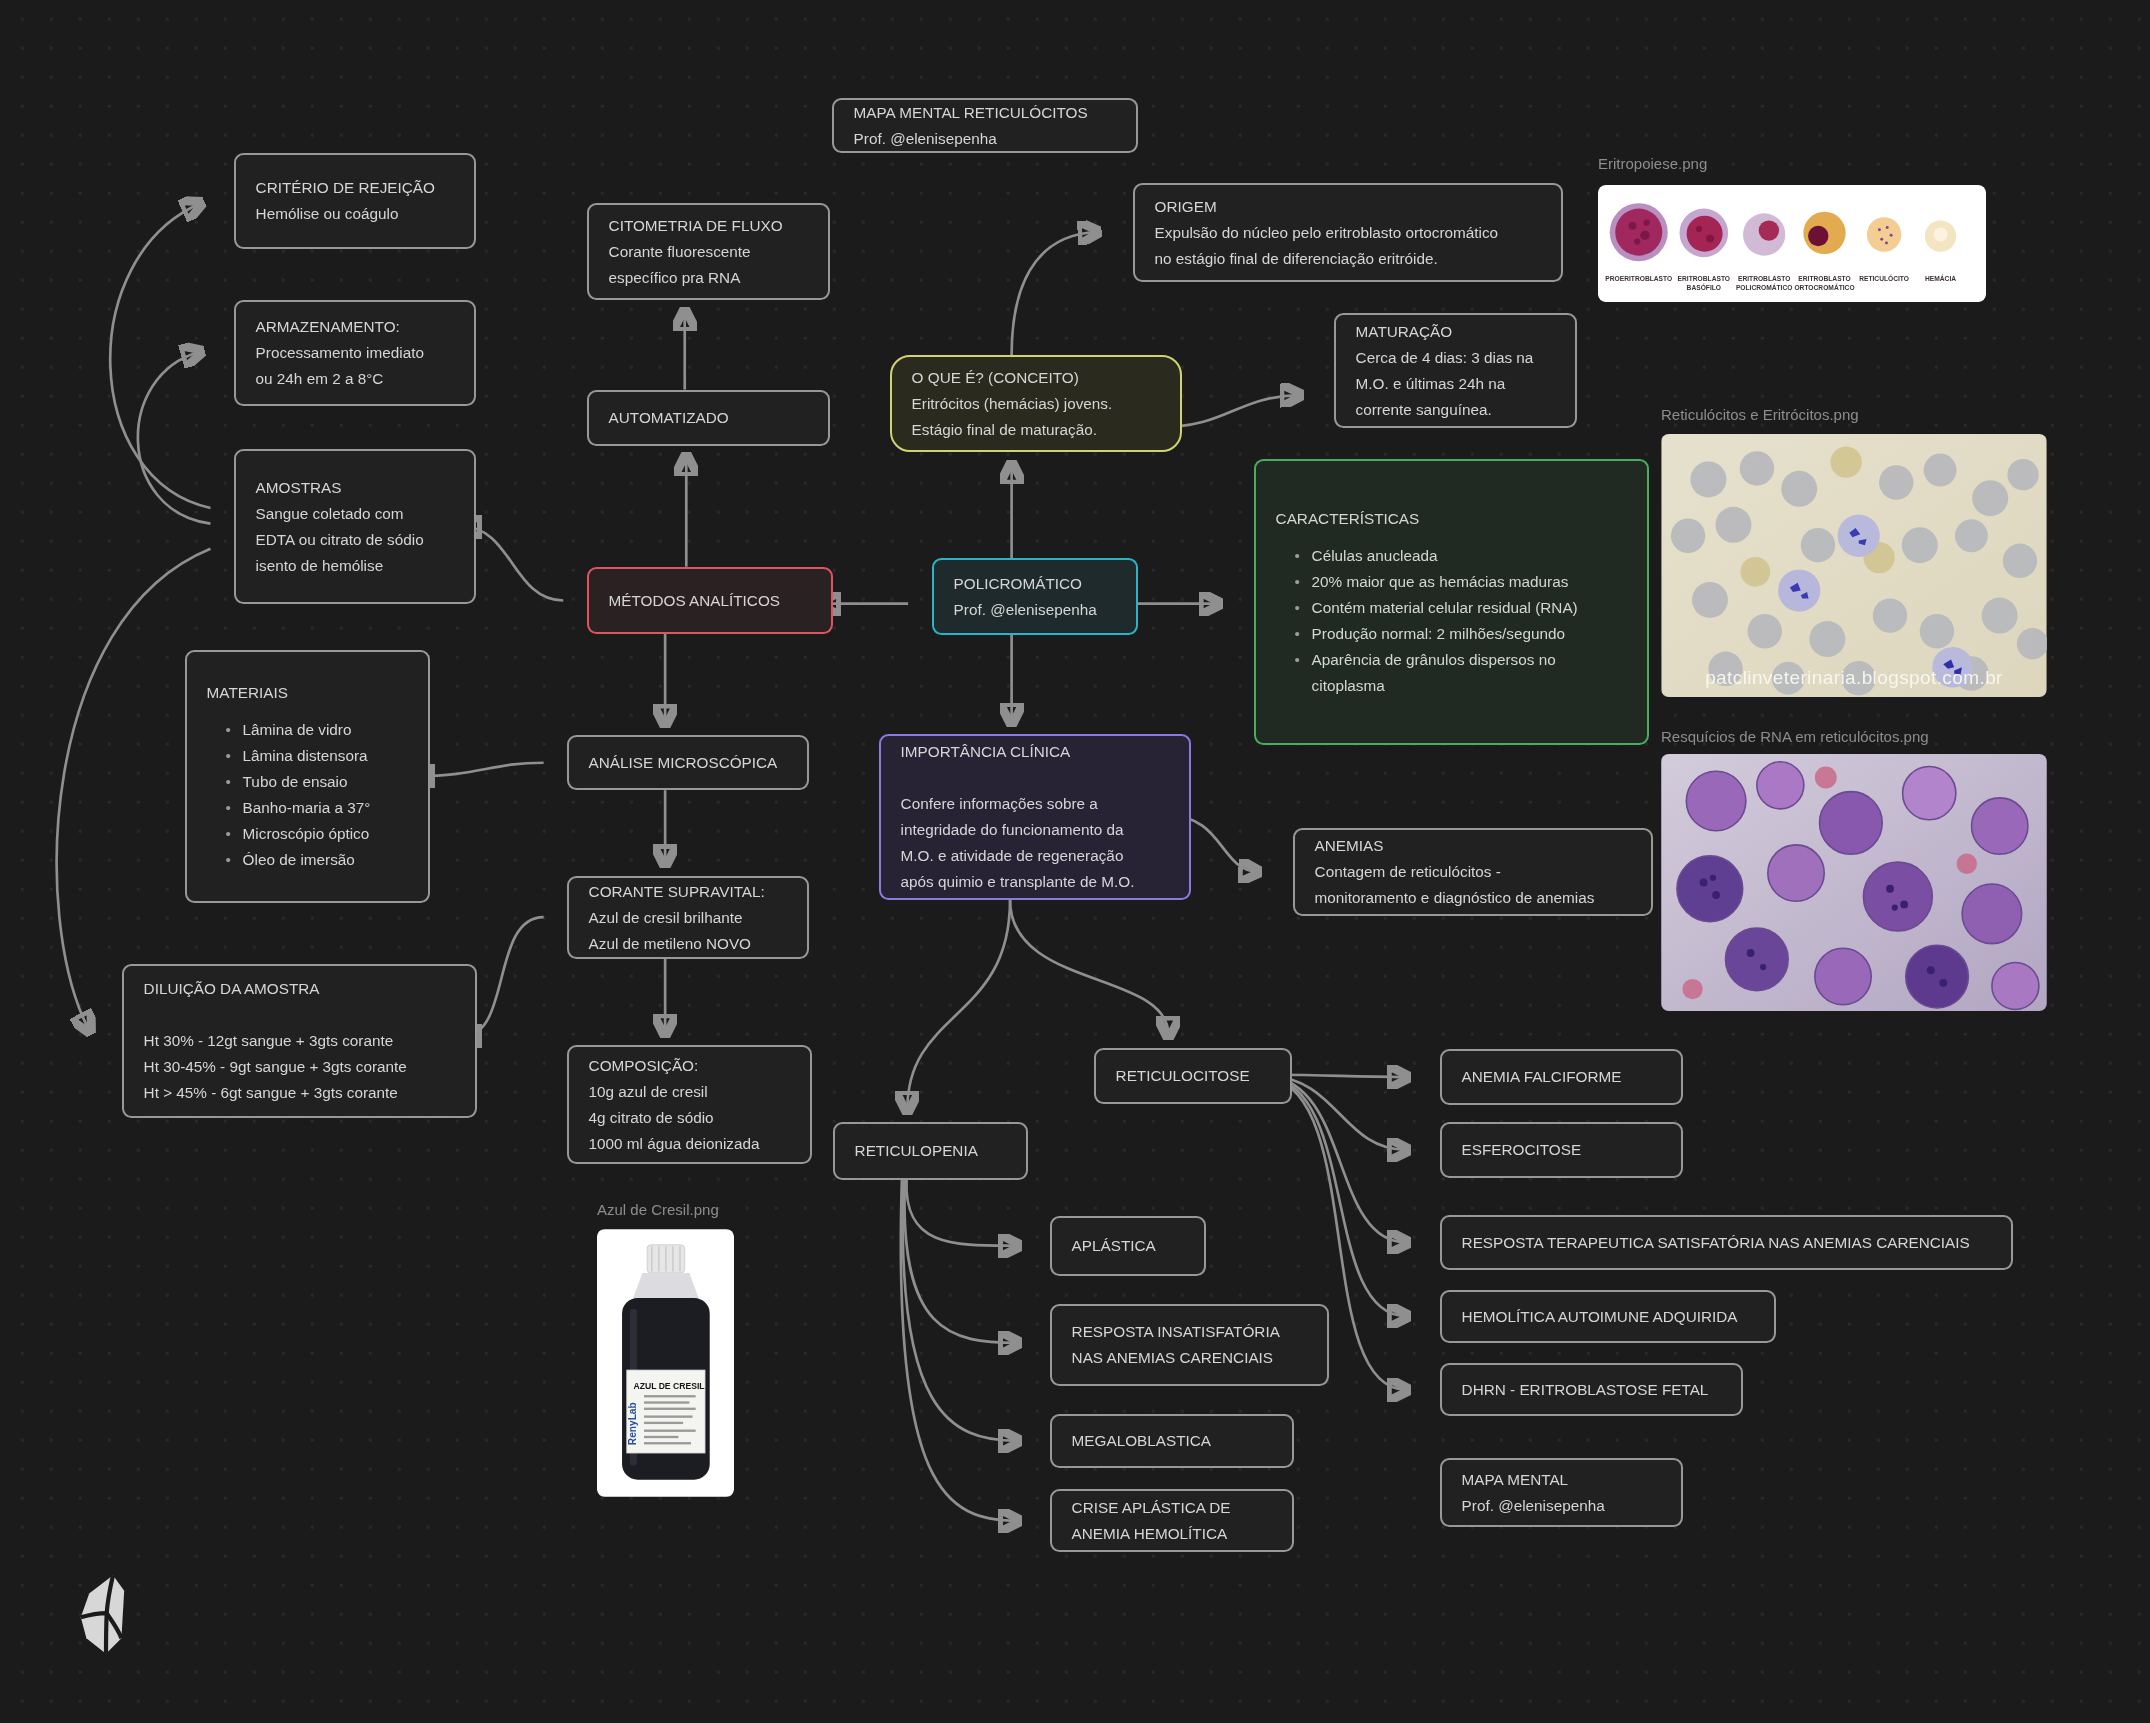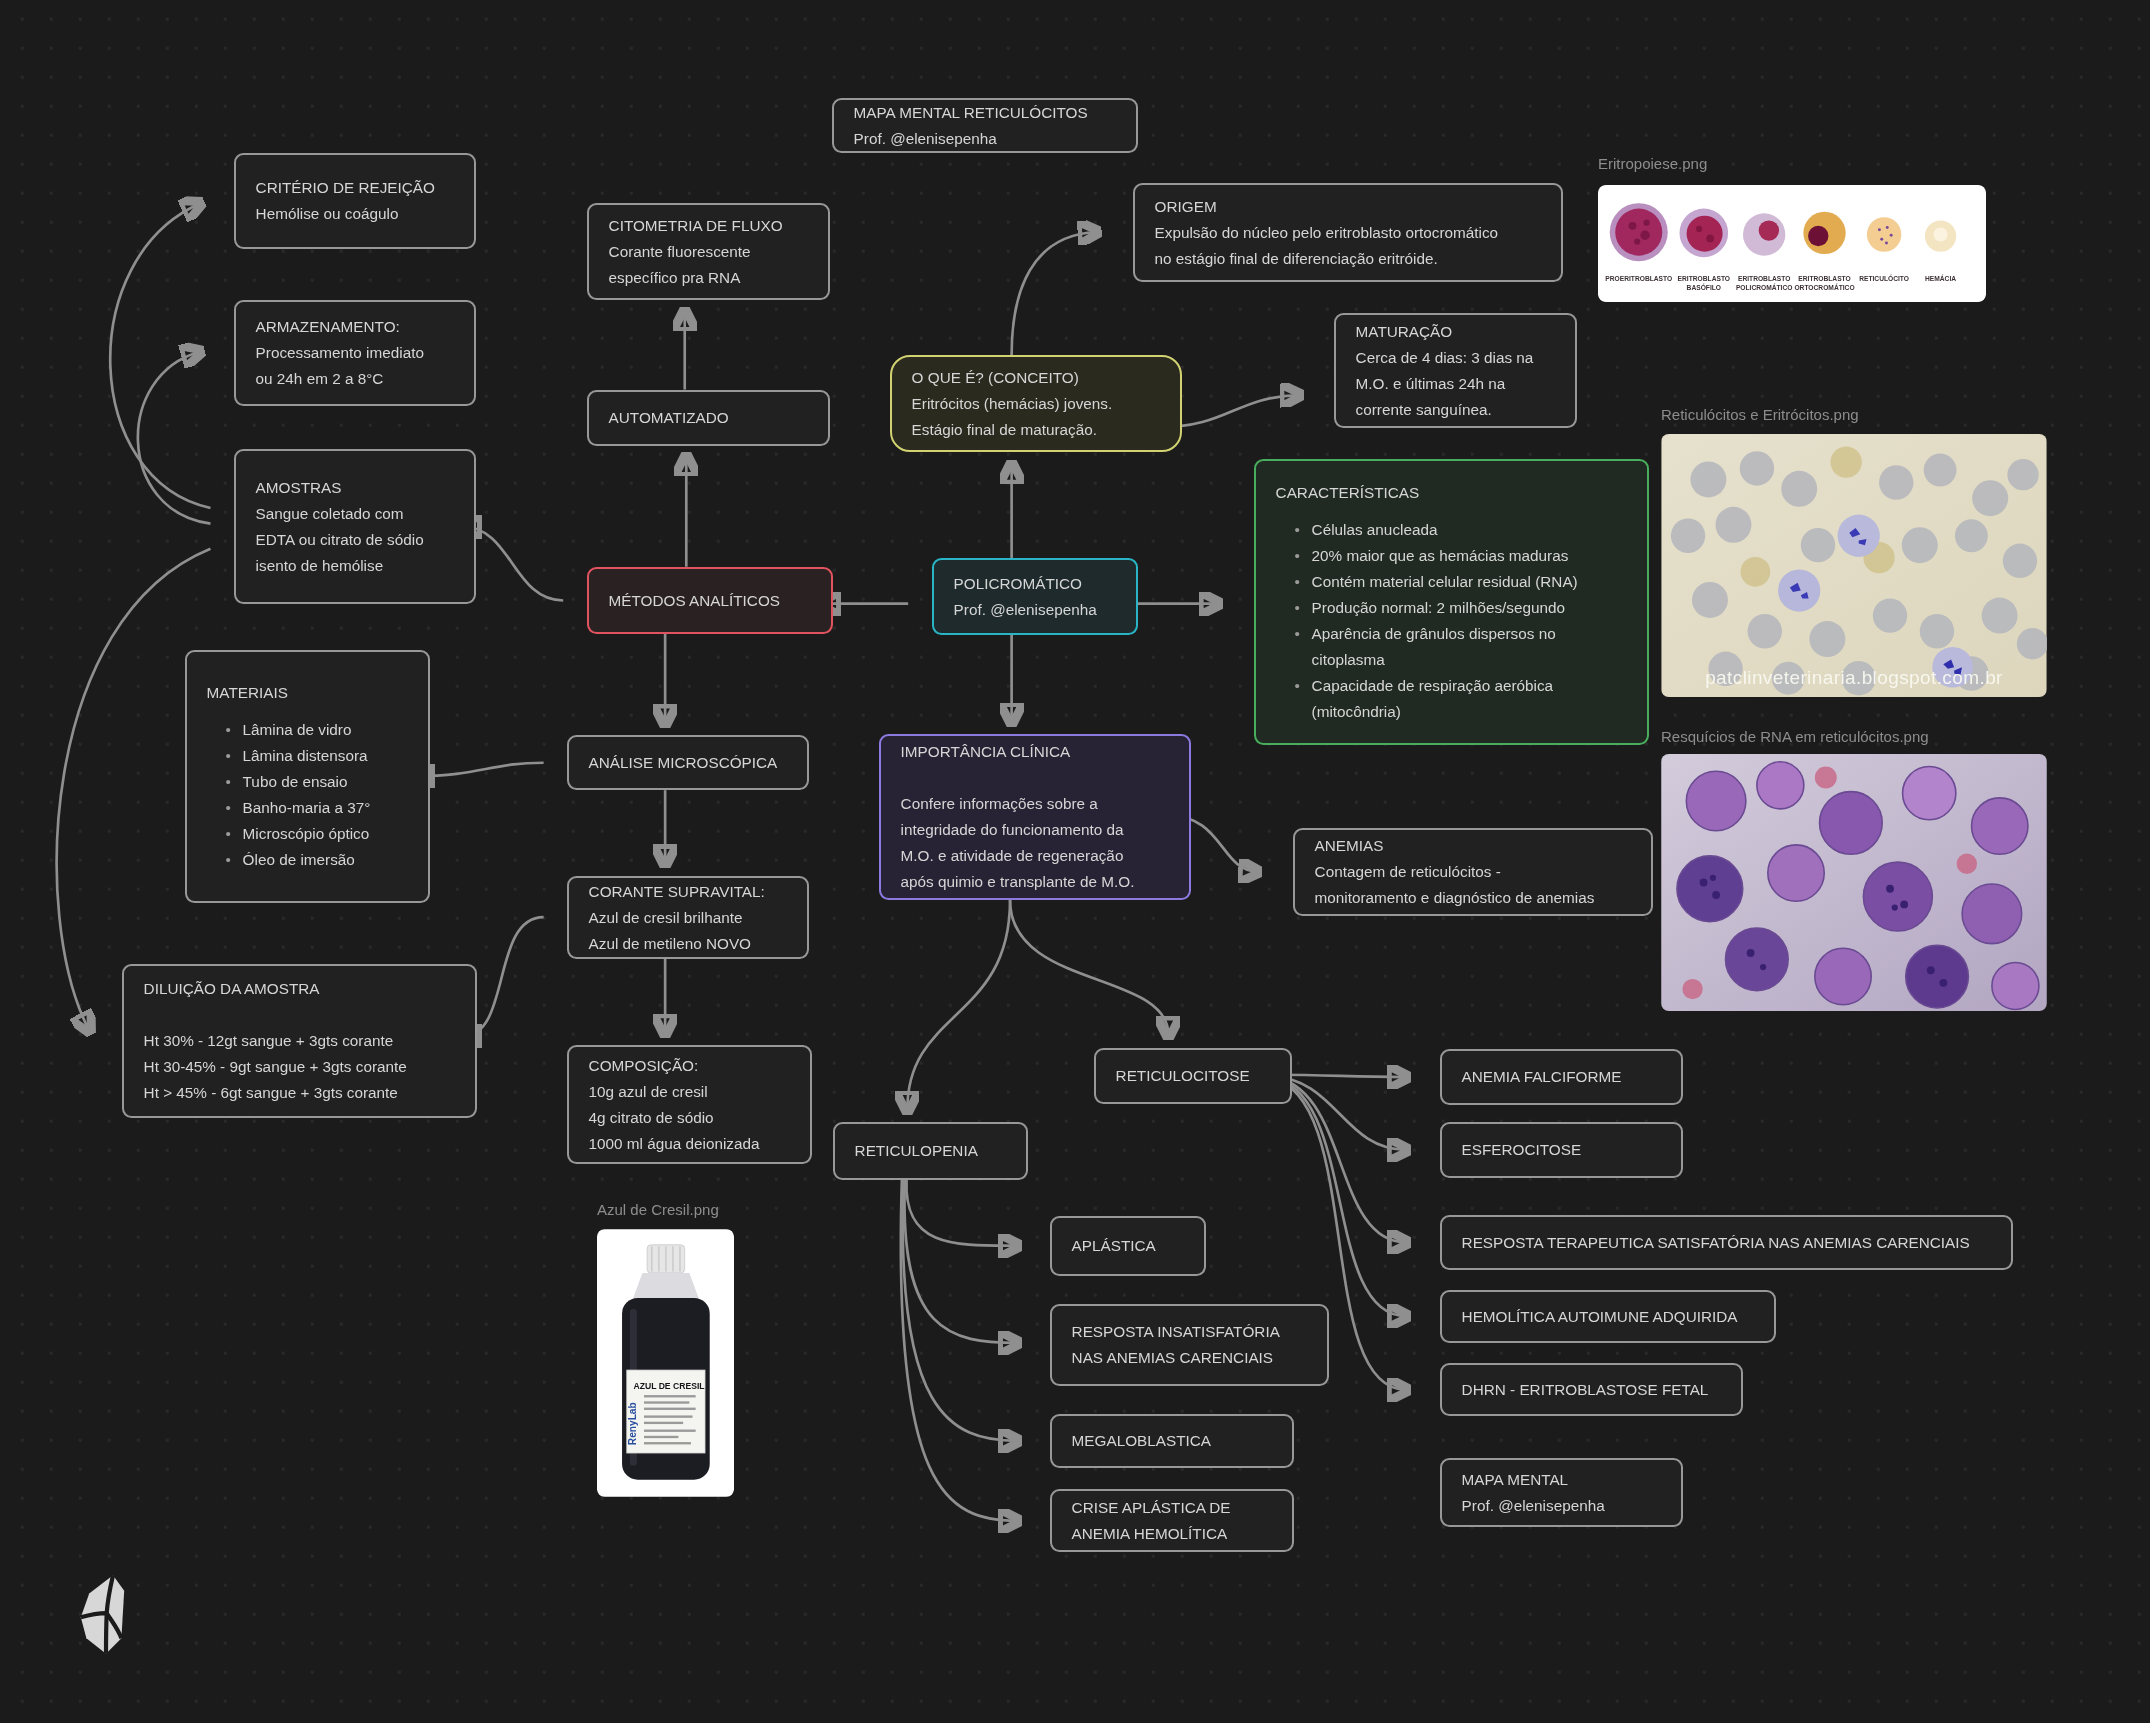--- a/index.html
+++ b/index.html
@@ -157,21 +157,20 @@
         <div class="line">corrente sanguínea.</div>
       </div>
       <div class="node node--green" style="left: 1230px; top: 459px; width: 395px; height: 286px; border-color: rgb(72, 173, 92);">
         <div class="line">CARACTERÍSTICAS</div>
         <ul>
           <li>Células anucleada</li>
           <li>20% maior que as hemácias maduras</li>
           <li>Contém material celular residual (RNA)</li>
           <li>Produção normal: 2 milhões/segundo</li>
           <li>Aparência de grânulos dispersos no citoplasma</li>
-          <li>Capacidade de respiração aeróbica (mitocôndria)</li>
         </ul>
       </div>
       <div class="node node--default" style="left: 543px; top: 735px; width: 242px; height: 55px; border-color: rgb(152, 152, 152);">
         <div class="line">ANÁLISE MICROSCÓPICA</div>
       </div>
       <div class="node node--default" style="left: 543px; top: 876px; width: 242px; height: 83px; border-color: rgb(152, 152, 152);">
         <div class="line">CORANTE SUPRAVITAL:</div>
         <div class="line">Azul de cresil brilhante</div>
         <div class="line">Azul de metileno NOVO</div>
       </div>

